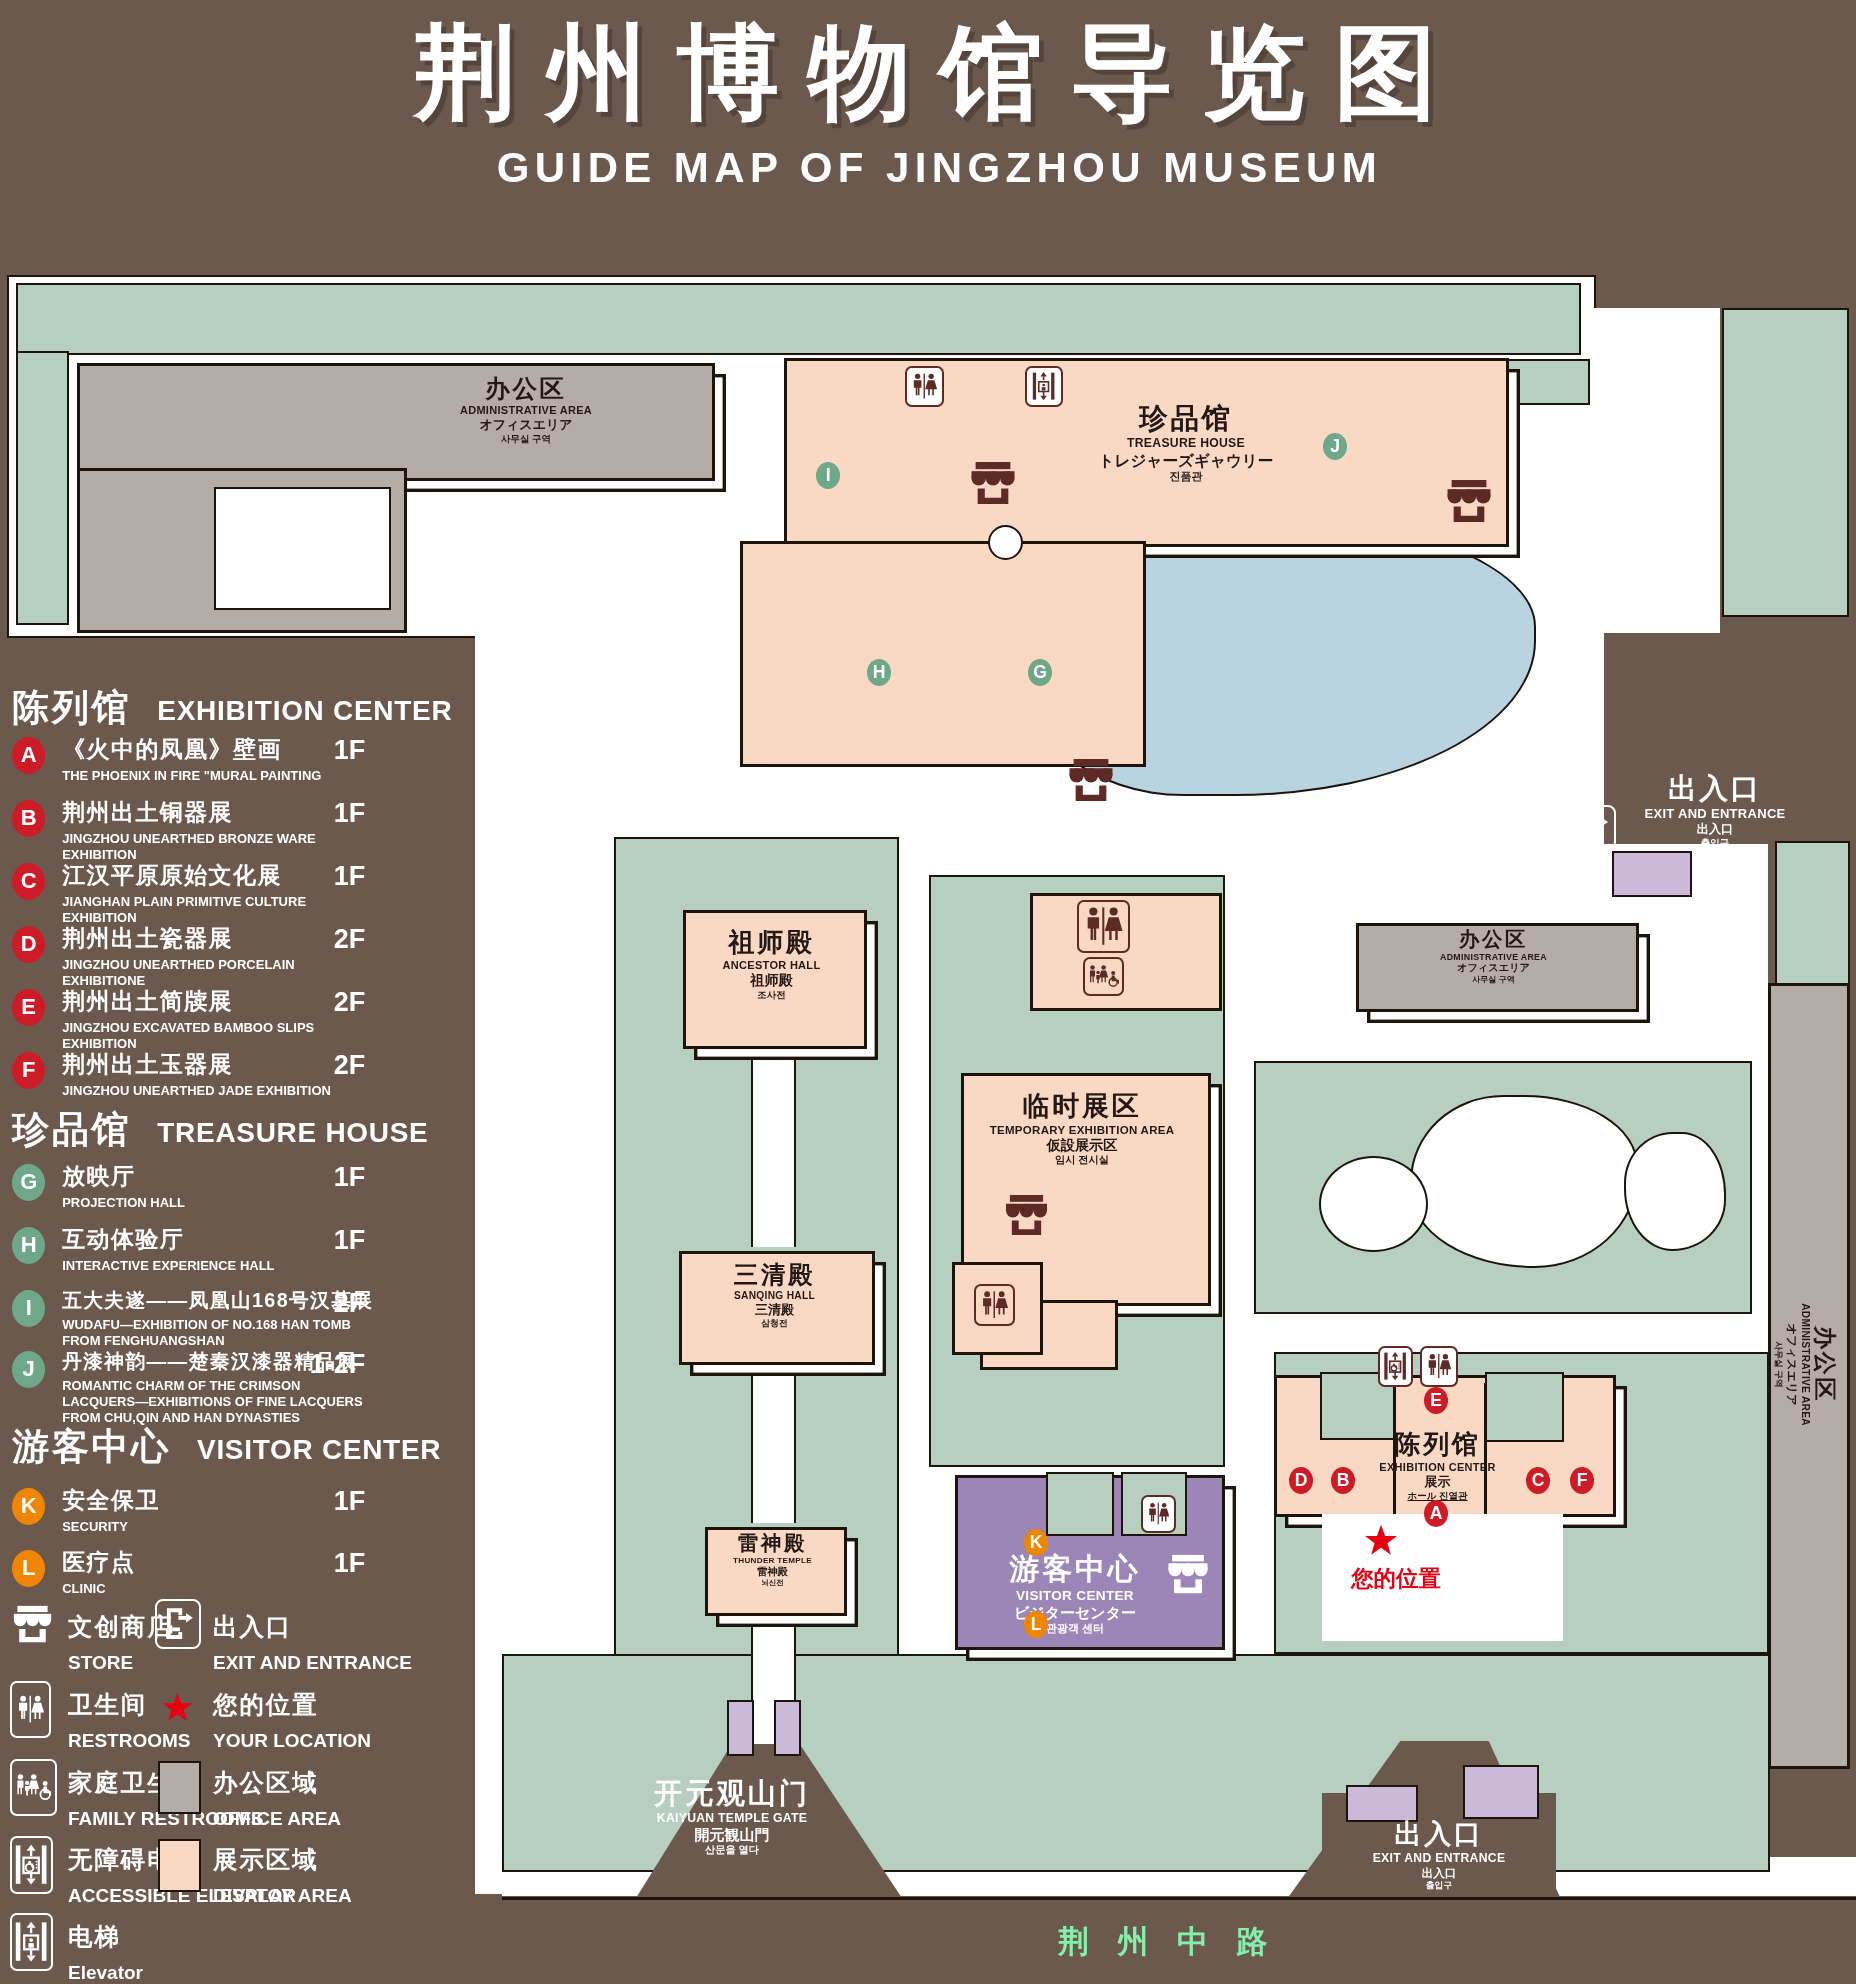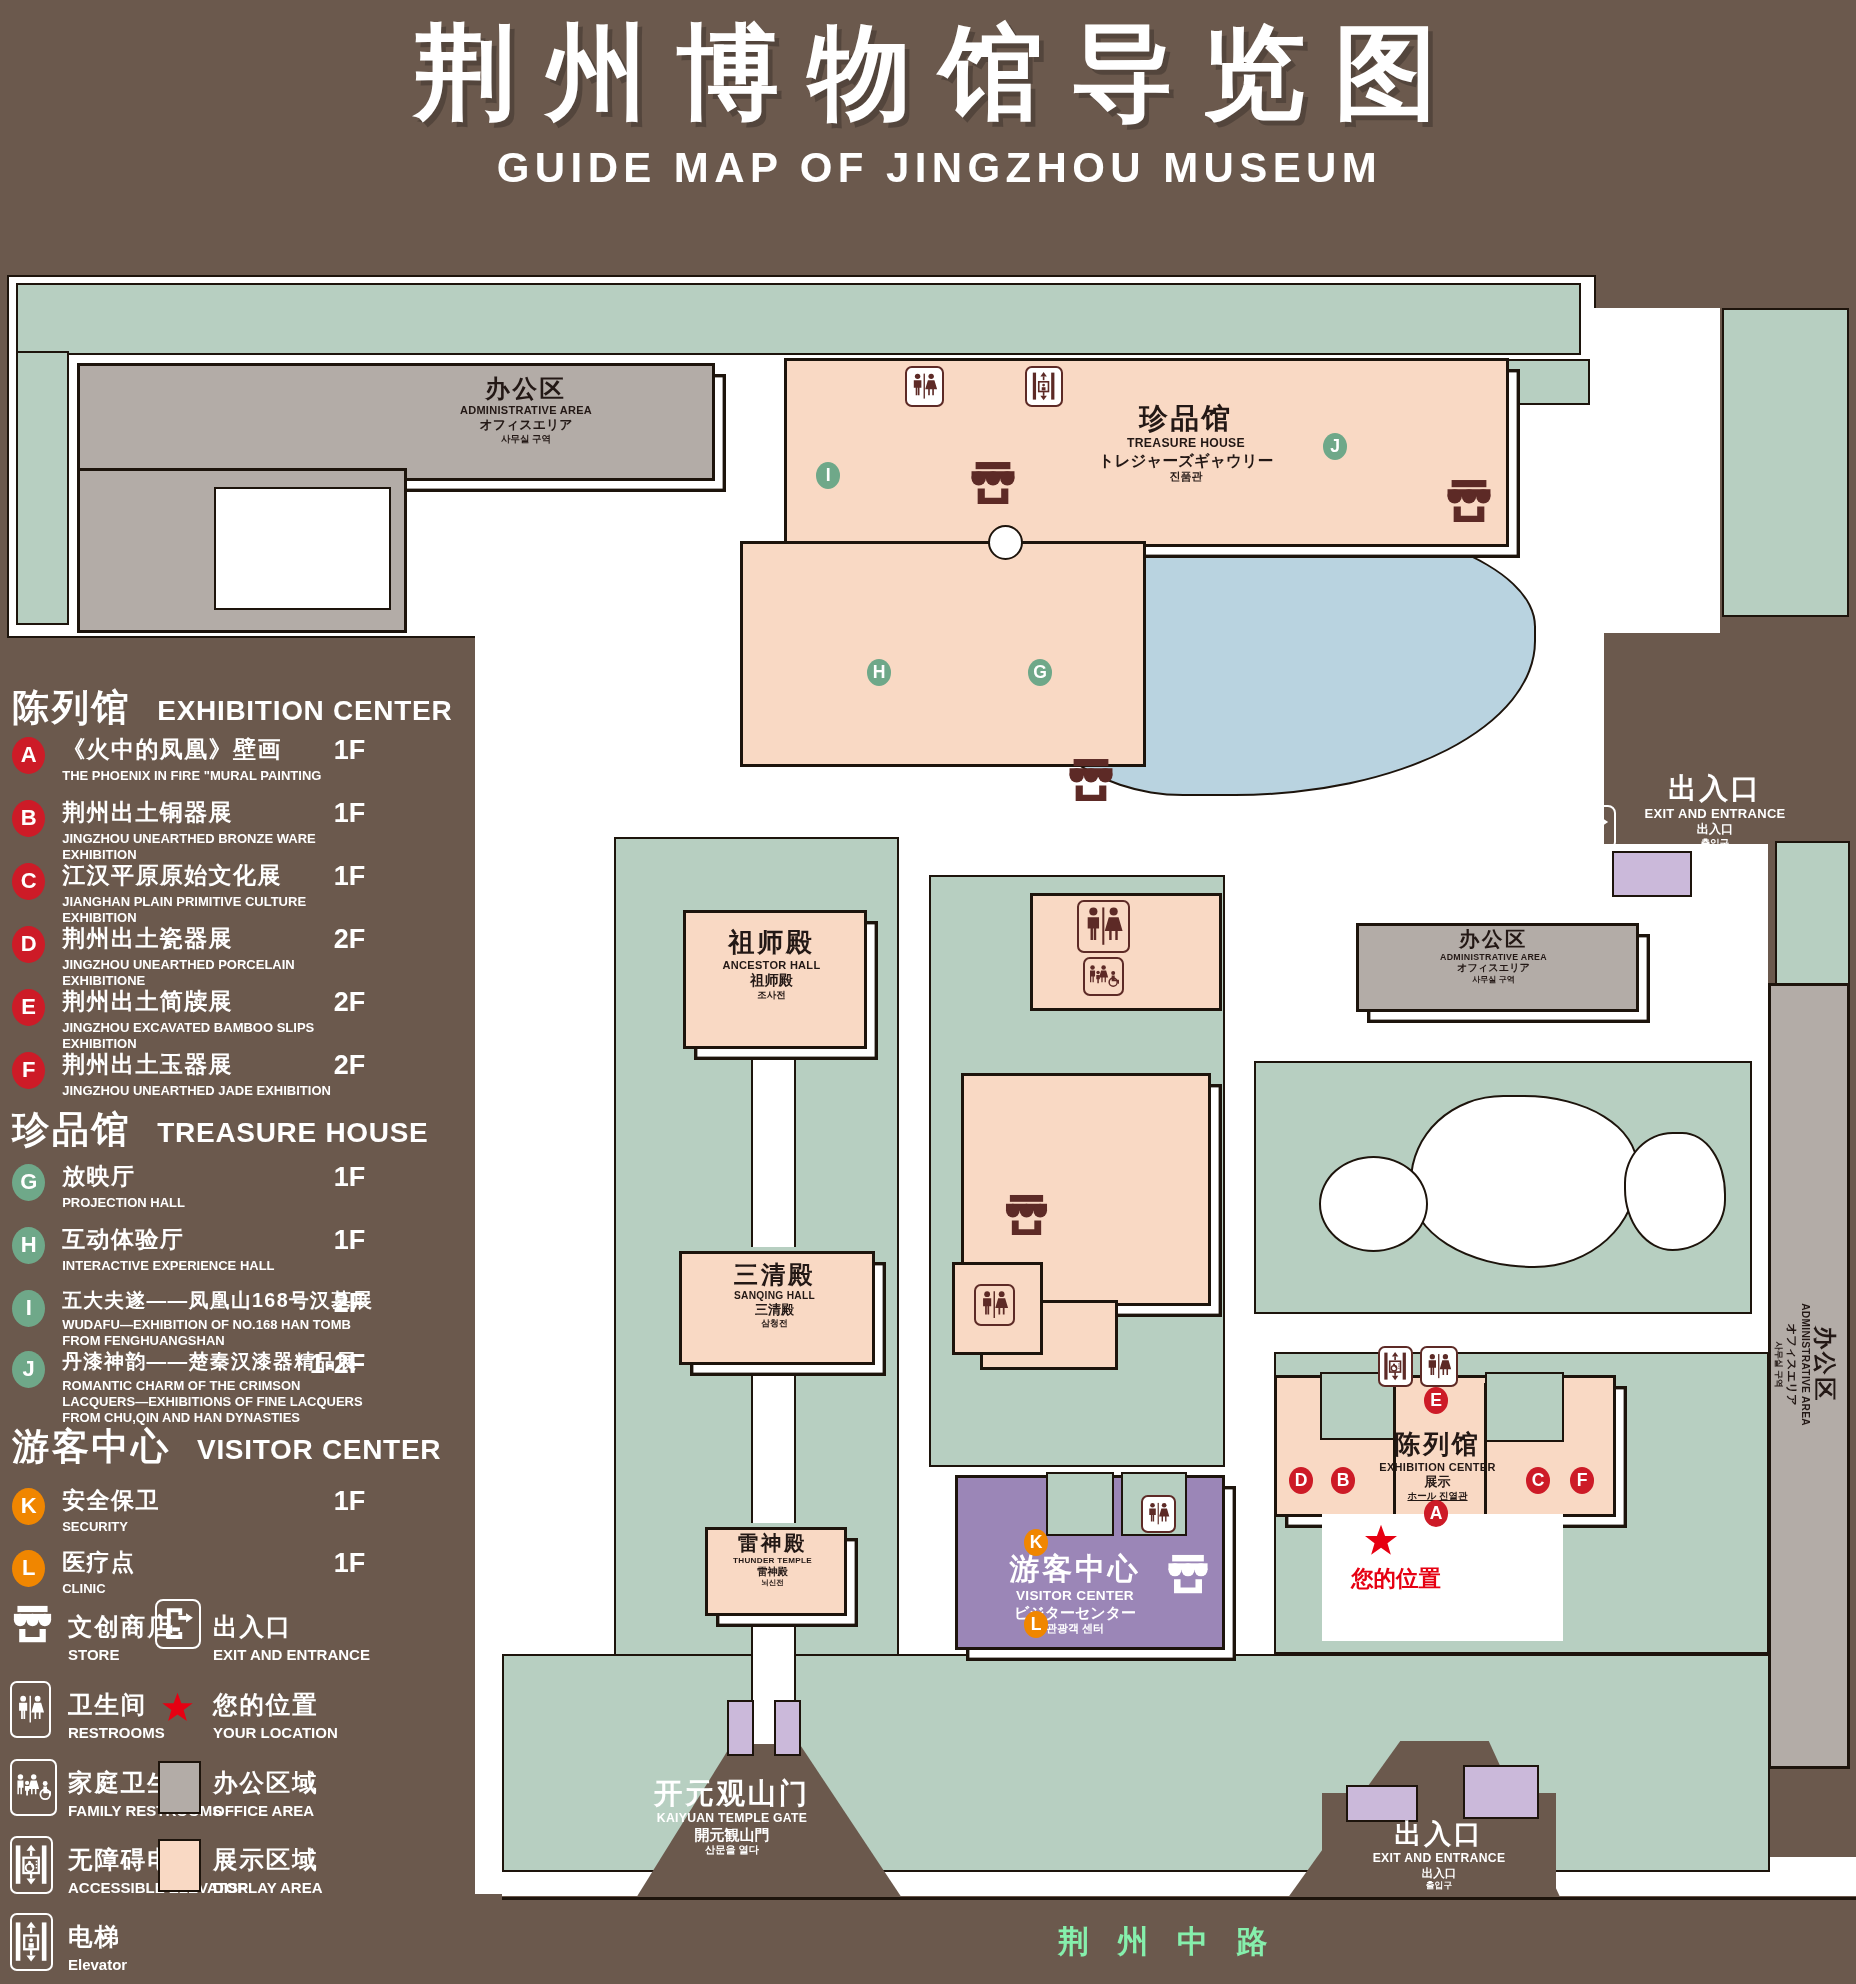--- a/index.html
+++ b/index.html
@@ -49,21 +49,21 @@
   .lhead{position:absolute;left:12.2px;display:flex;align-items:baseline;gap:26px;color:#fff;white-space:nowrap;}
   .lhcn{font-size:37px;font-weight:bold;letter-spacing:2.7px;}
   .lhen{font-size:28px;font-weight:bold;letter-spacing:0.7px;}
   .lrow{position:absolute;left:12.2px;width:354px;color:#fff;}
   .ltxt{position:absolute;left:50px;top:0;}
   .lcn{display:block;font-size:23px;font-weight:bold;letter-spacing:1.4px;white-space:nowrap;}
   .lcn.small{font-size:19.7px;}
   .len{display:block;font-size:13px;font-weight:bold;margin-top:2.7px;max-width:319px;line-height:1.25;}
   .lfloor{position:absolute;left:251px;top:1.4px;width:102px;text-align:right;font-size:27px;font-weight:bold;}
   .srow-cn{display:block;font-size:24.4px;font-weight:bold;letter-spacing:2px;white-space:nowrap;}
-  .srow-en{display:block;font-size:15px;font-weight:bold;margin-top:3px;}
+  .srow-en{display:block;font-size:19px;font-weight:bold;margin-top:9px;}
   .swatch{position:absolute;border:2.7px solid #1d140c;}
   .roadlabel{position:absolute;color:#86efac;font-weight:bold;font-size:31px;letter-spacing:28.5px;white-space:nowrap;}
 </style>
 </head>
 <body>
 
 <div id="stage">
 
   <div class="title">荆州博物馆导览图</div>
   <div class="subtitle">GUIDE MAP OF JINGZHOU MUSEUM</div>
@@ -187,20 +187,26 @@
         <path d="M26 13 h10 l4 14 h-4.5 v9 h-2.5 v-9 h-4 v9 h-2.5 v-9 H22 z"></path>
         <circle cx="50" cy="36" r="8" fill="none" stroke="currentColor" stroke-width="3"></circle>
         <circle cx="50" cy="18" r="4"></circle>
         <path d="M47 23 h6 v8 h8 l3 8 h-4 l-2.5 -5 H47 z"></path>
       </svg>
     </span>
 
   <div class="pink shadow" style="left:961px;top:1073px;width:244px;height:227px;"></div>
   <div class="pink" style="left:980px;top:1300px;width:132px;height:64px;"></div>
   <div class="pink" style="left:952px;top:1262px;width:85px;height:87px;"></div>
+  <div class="bl sm" style="left:967px;top:1090px;width:230px;">
+    <span class="l1" style="font-size:27px;">临时展区</span>
+    <span class="l2" style="font-size:11.5px;">TEMPORARY EXHIBITION AREA</span>
+    <span class="l3" style="font-size:14.2px;">仮設展示区</span>
+    <span class="l4" style="font-size:10.2px;">임시 전시실</span>
+  </div>
   <span class="ic ic-maroon" style="left:1002px;top:1194px;width:49px;height:43px;">
       <svg viewBox="0 0 48 44" fill="currentColor">
         <rect x="7" y="1" width="34" height="7"></rect>
         <rect x="3" y="10" width="42" height="7"></rect>
         <circle cx="10" cy="17" r="7"></circle>
         <circle cx="24" cy="17" r="7"></circle>
         <circle cx="38" cy="17" r="7"></circle>
         <path d="M9 27 h7 v9 h16 v-9 h7 v15 H9 z"></path>
       </svg>
     </span>

